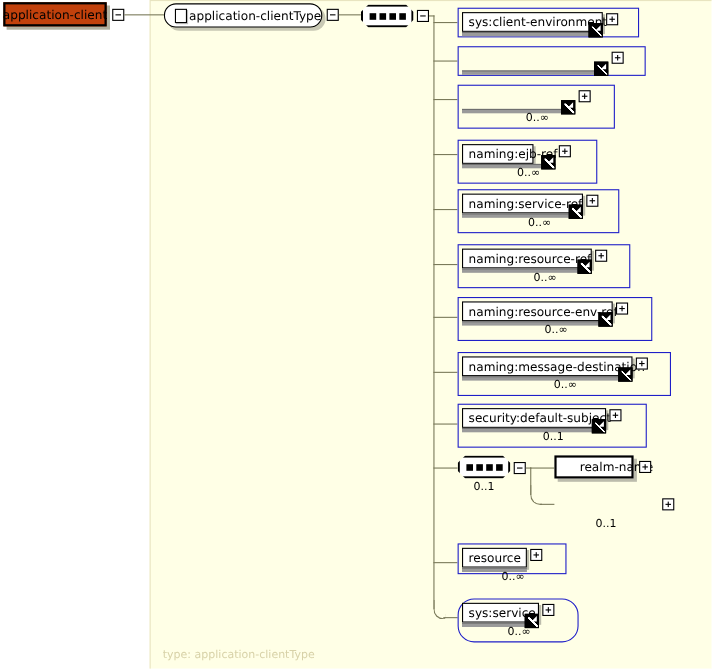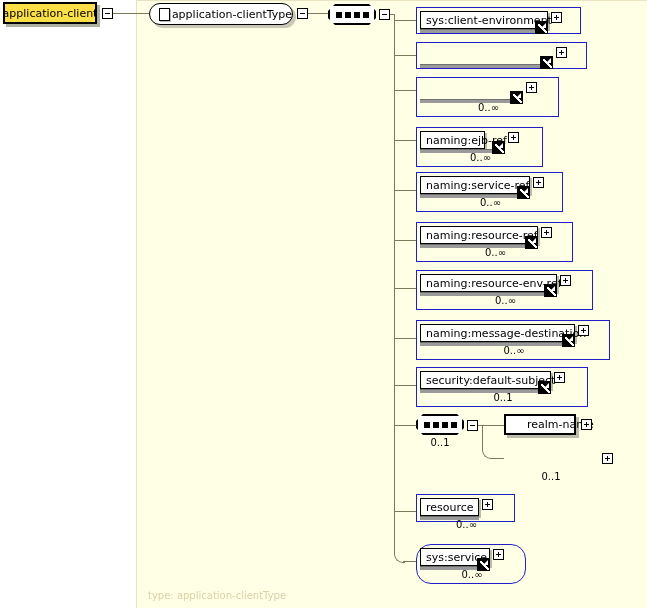--- a/index.html
+++ b/index.html
@@ -16,21 +16,21 @@
   .ln-curve{position:absolute;border-left:1px solid #7a7a5a;border-bottom:1px solid #7a7a5a;
             border-bottom-left-radius:9px;border-top:0;border-right:0;}
 
   
   .toggle{position:absolute;width:11px;height:11px;background:#ffffff;border:1px solid #000000;
           box-sizing:border-box;}
   .toggle:before{content:"";position:absolute;left:2px;top:4px;width:5px;height:1px;background:#000;}
   .toggle.plus:after{content:"";position:absolute;left:4px;top:2px;width:1px;height:5px;background:#000;}
 
   
-  .root-box{position:absolute;background:#fde047;border:2px solid #000000;box-sizing:border-box;
+  .root-box{position:absolute;background:#c2410c;border:2px solid #000000;box-sizing:border-box;
             box-shadow:3px 3px 0 #b0b0a0;display:flex;align-items:center;justify-content:center;}
   .root-box span{font-size:11px;color:#000;white-space:nowrap;}
 
   
   .ctype{position:absolute;background:#ffffff;border:1px solid #000;box-sizing:border-box;
          border-radius:11px;box-shadow:3px 3px 0 #c8c8b4;display:flex;align-items:center;}
   .ctype .ct-sq{width:13px;height:13px;border:1px solid #000;background:#fff;margin-left:9px;
                 box-shadow:1px 1px 0 #bbb;box-sizing:border-box;}
   .ctype .ct-lbl{font-size:11px;color:#000;margin-left:2px;white-space:nowrap;}
 

